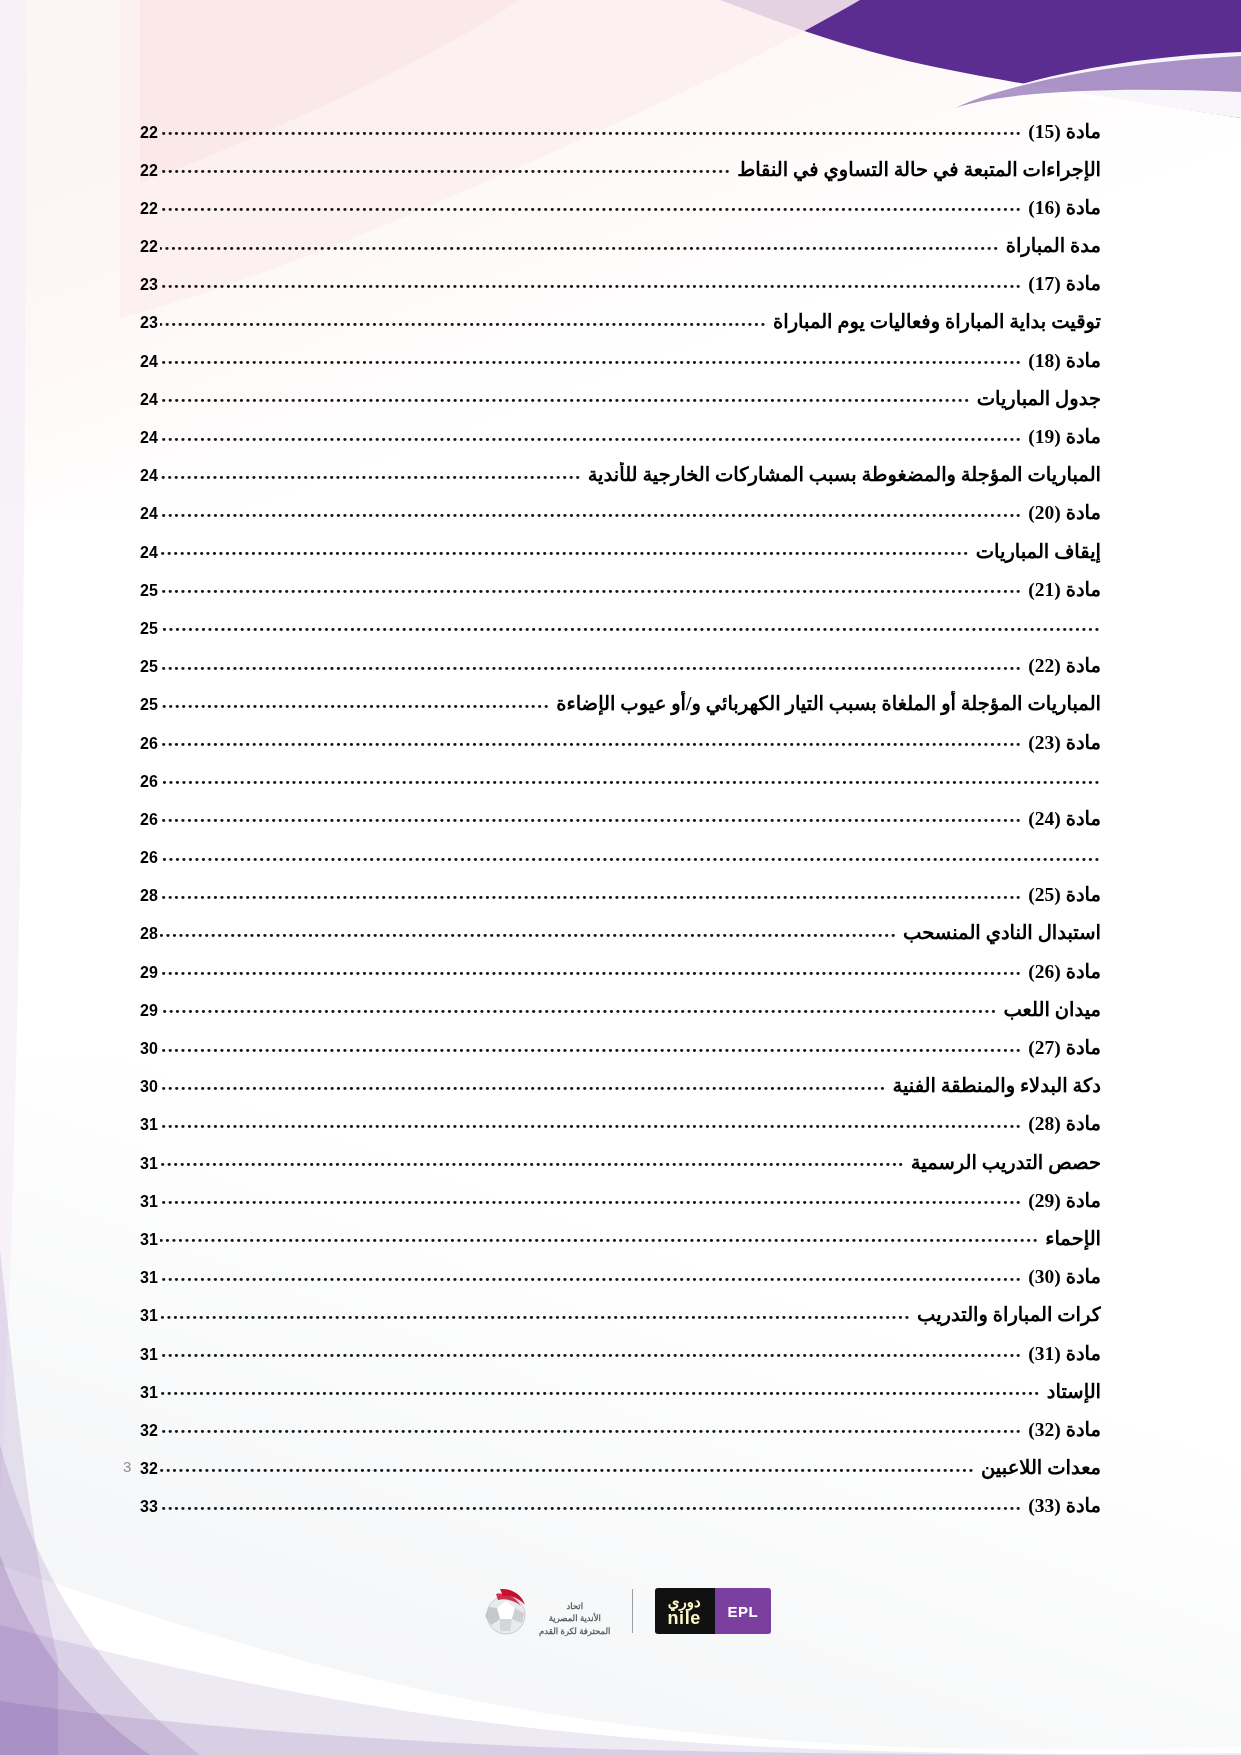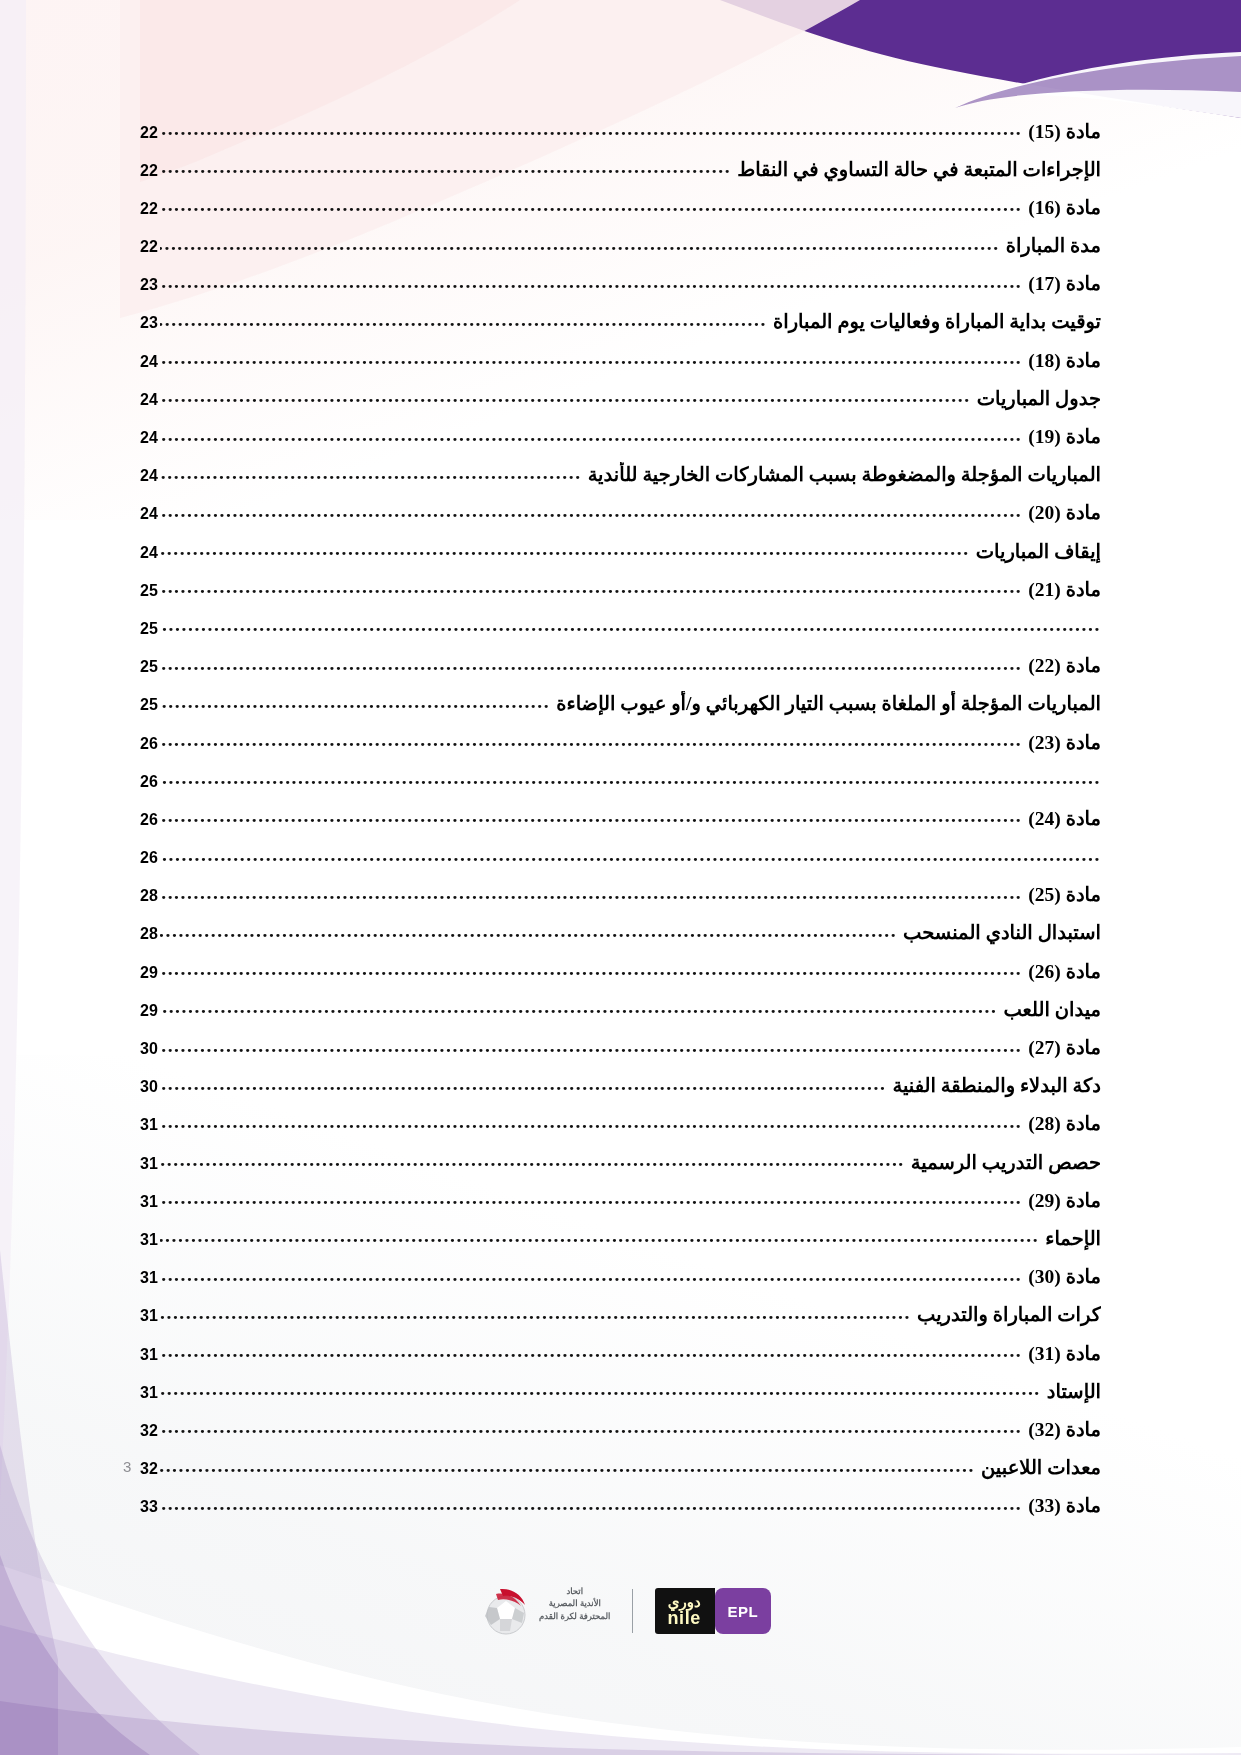--- a/index.html
+++ b/index.html
@@ -100,21 +100,20 @@
   }
   .logo-epl .mark{
     background:#7b3fa0;
     width:56px;
     display:flex;align-items:center;justify-content:center;
     color:#ffffff;
     font-family:"Liberation Sans", sans-serif;
     font-weight:bold;
     font-size:15px;
     letter-spacing:.5px;
-    border-radius:8px;
   }
   .logo-epl .word{
     background:#111111;
     padding:2px 14px 2px 12px;
     display:flex;flex-direction:column;
     align-items:center;justify-content:center;
     color:#fef9c3;
     line-height:1.02;
   }
   .logo-epl .word .ar{
@@ -125,21 +124,21 @@
   .logo-epl .word .en{
     font-family:"Liberation Sans", sans-serif;
     font-size:18px;font-weight:bold;
     letter-spacing:.6px;
     direction:ltr;
   }
   .divider{
     width:1px;height:44px;background:#9aa0a6;
   }
   .logo-efa{
-    display:flex;align-items:flex-start;gap:9px;
+    display:flex;align-items:flex-end;gap:9px;
   }
   .logo-efa .efa-text{
     text-align:center;
     direction:rtl;
     font-family:"Liberation Sans", sans-serif;
     font-size:8.5px;
     font-weight:bold;
     color:#5d6166;
     line-height:1.45;
   }

